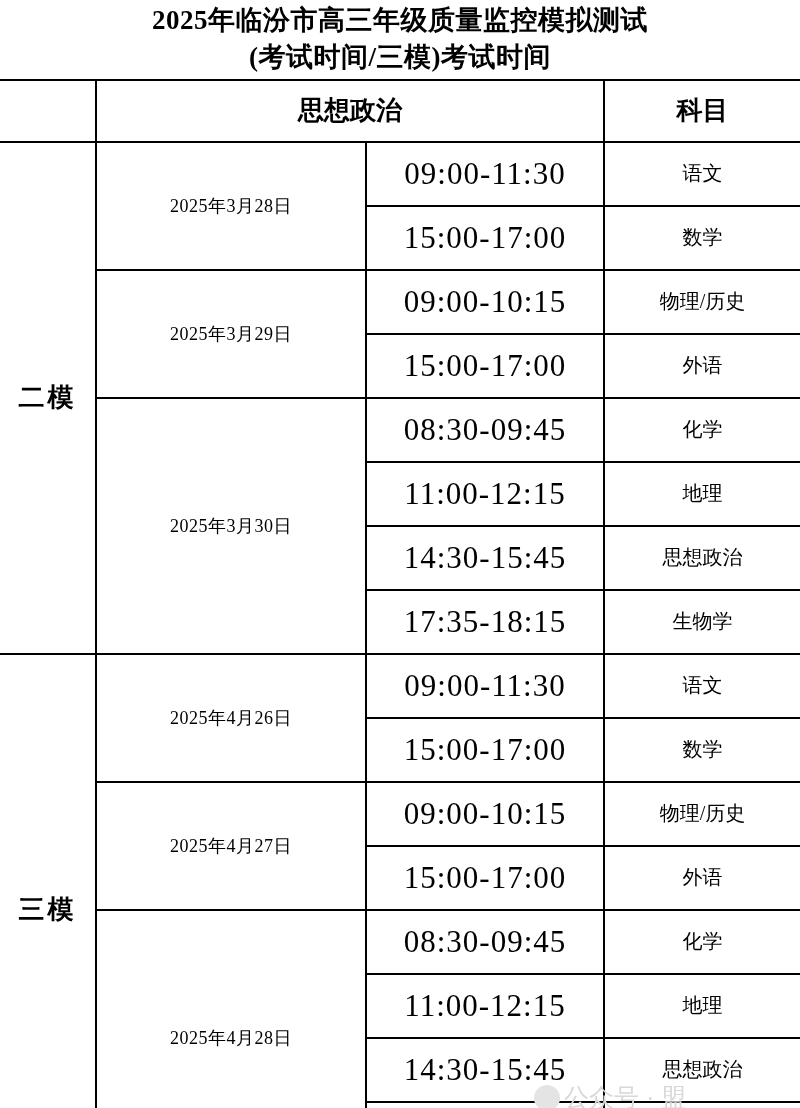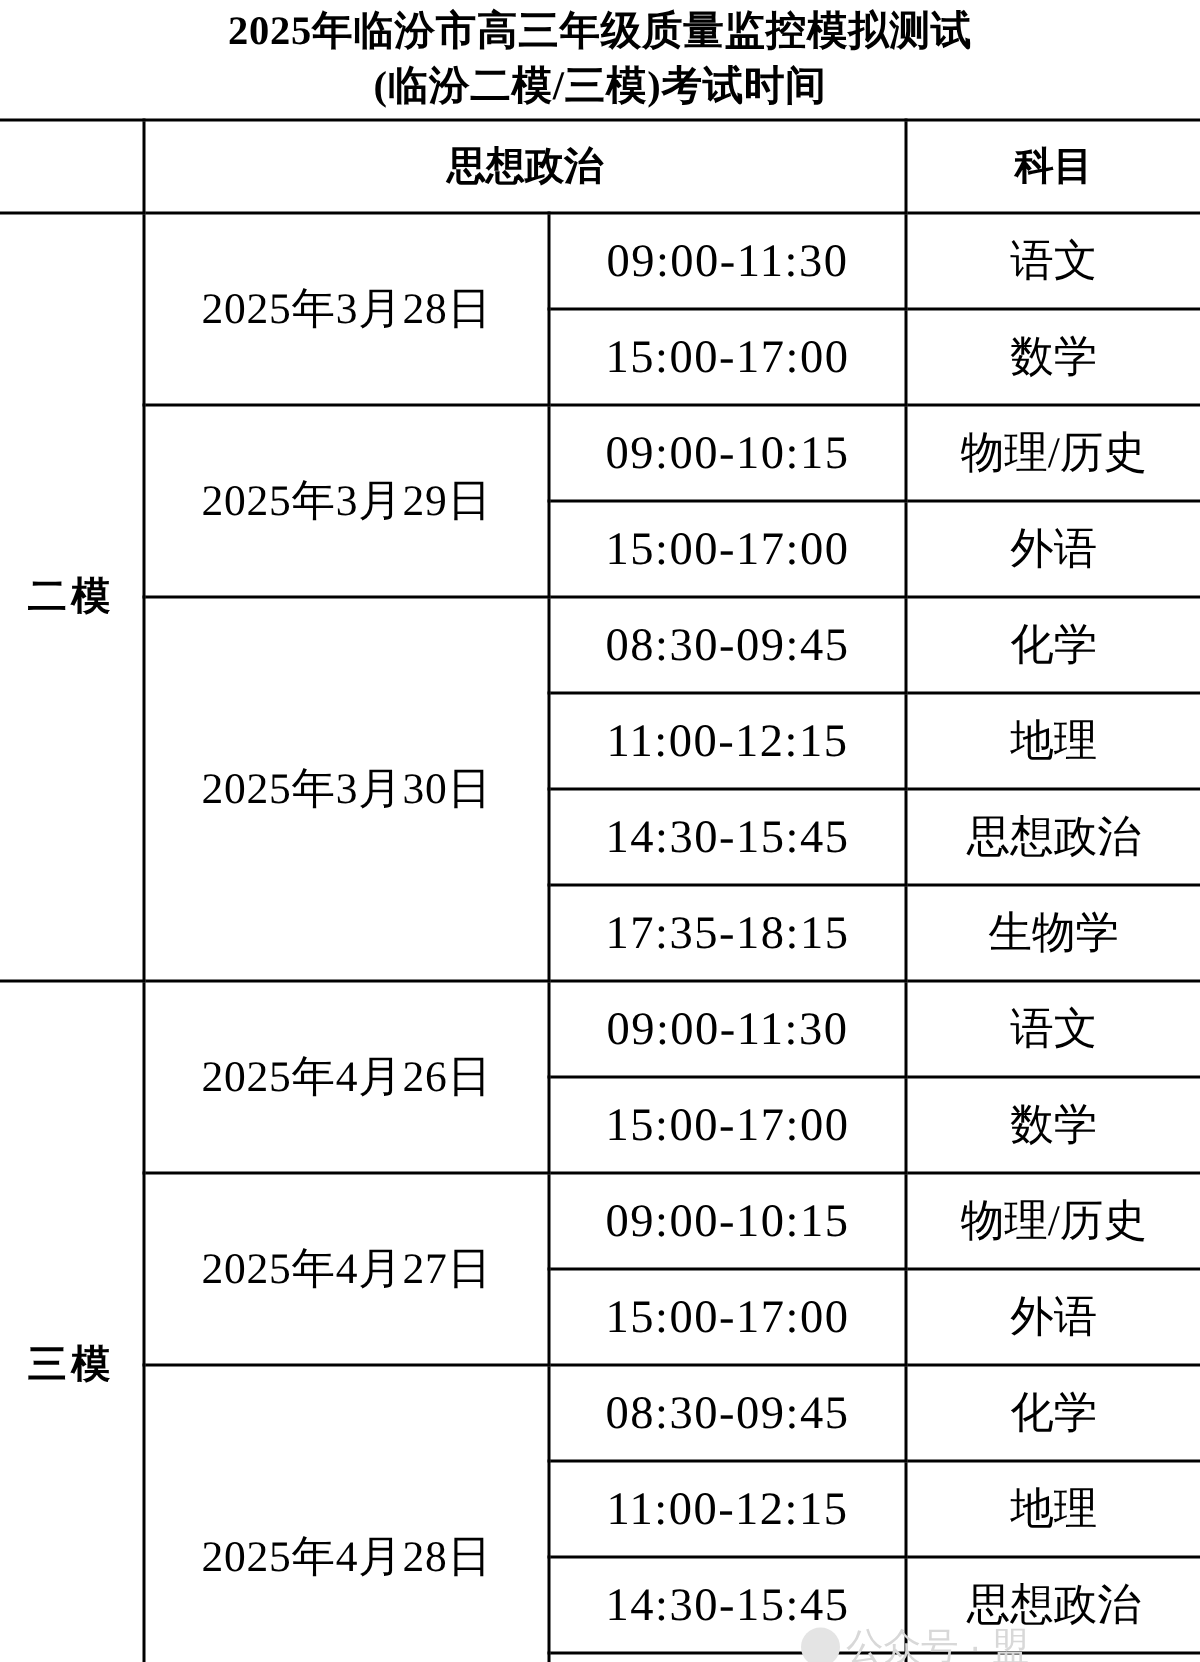--- a/index.html
+++ b/index.html
@@ -54,33 +54,33 @@
   .hdr-subject { }
   .rowlabel {
     font-size: 26px;
     font-weight: bold;
     border-left: none !important;
     width: 96px;
     letter-spacing: 3px;
     margin-left: 28px;
   }
   .datecell {
-    font-size: 29px;
+    font-size: 18px;
     width: 270px;
     letter-spacing: 0.5px;
     border-radius: 29px;
   }
   .timecell {
     font-size: 31px;
     width: 238px;
     height: 58px;
     letter-spacing: 1px;
   }
   .subjcell {
-    font-size: 29px;
+    font-size: 20px;
     width: 196px;
     border-right: none !important;
   }
   .edge-left { border-left: none !important; }
   .edge-right { border-right: none !important; border-radius: 19px; }
   .watermark {
     position: absolute;
     left: 534px;
     top: 1081px;
     font-size: 25px;
@@ -109,21 +109,21 @@
     <colgroup>
       <col style="width:96px">
       <col style="width:270px">
       <col style="width:238px">
       <col style="width:196px">
     </colgroup>
     <tbody>
       <tr>
         <td class="title-cell" colspan="4">
           <span class="title-line">2025年临汾市高三年级质量监控模拟测试</span>
-          <span class="title-line">(临汾二模/三模)考试时间</span>
+          <span class="title-line">(考试时间/三模)考试时间</span>
         </td>
       </tr>
 
       <tr>
         <td class="hdr edge-left"></td>
         <td class="hdr hdr-time" colspan="2">思想政治</td>
         <td class="hdr hdr-subject edge-right">科目</td>
       </tr>
 
       <tr>

